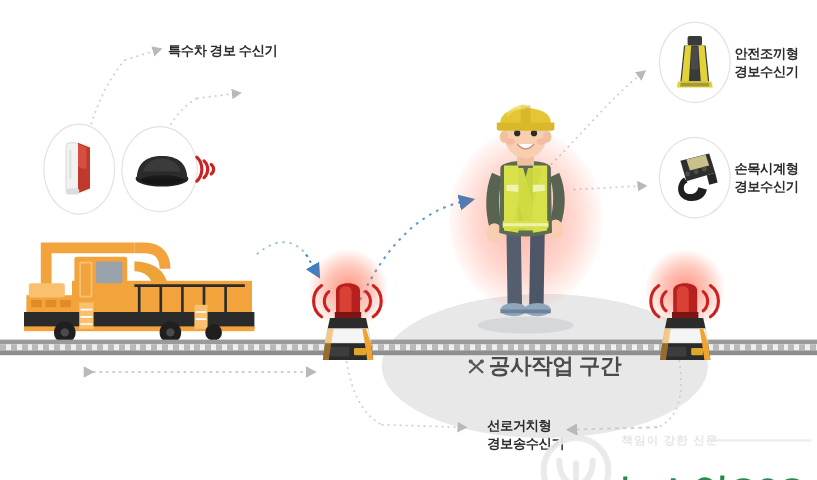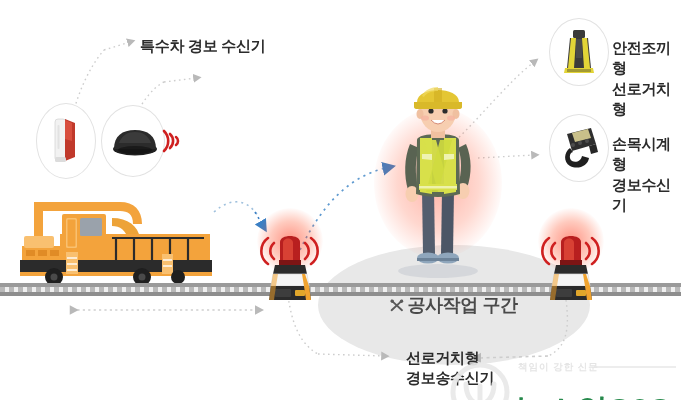--- a/index.html
+++ b/index.html
@@ -16,21 +16,21 @@
     width: 681px;
     height: 400px;
     background: #ffffff;
     overflow: hidden;
   }
   .abs { position: absolute; }
 
   
   .label {
     position: absolute;
-    font-size: 15px;
+    font-size: 11px;
     font-weight: bold;
     color: #2b2b2b;
     line-height: 1.35;
     letter-spacing: -0.3px;
     white-space: pre-line;
   }
 
   
   .svg-layer {
     position: absolute;
@@ -410,21 +410,21 @@
     <path d="M9,10 L33,4 L38,20 L14,27 Z" fill="#2e2e2e"></path>
     <path d="M14,9 L30,5 L33,14 L17,18 Z" fill="#c9c08a"></path>
     <circle cx="15" cy="21" r="2" fill="#4d4d4d"></circle>
     <circle cx="22" cy="19" r="2" fill="#4d4d4d"></circle>
     <circle cx="29" cy="17" r="2" fill="#4d4d4d"></circle>
     <path d="M12,24 C6,28 5,38 12,42 C20,46 30,42 31,34 L24,32 C23,37 18,39 14,37 C11,35 11,29 15,28 Z" fill="#1f1f1f"></path>
     <path d="M31,22 L38,20 L40,28 L33,30 Z" fill="#262626"></path>
   </svg>
 
   <div class="label" style="left:612px; top:38px;">안전조끼형
-선로거치형</div>
+경보수신기</div>
   <div class="label" style="left:612px; top:134px;">손목시계형
 경보수신기</div>
 
   <div class="label" style="left:406px; top:348px;">선로거치형
 경보송수신기</div>
 
 
   <div class="watermark">
     <svg width="237" height="66" viewBox="0 0 237 66" style="position:absolute;left:0;top:0;">
       <circle cx="36" cy="34" r="27" fill="none" stroke="#e9e9e9" stroke-width="5"></circle>

